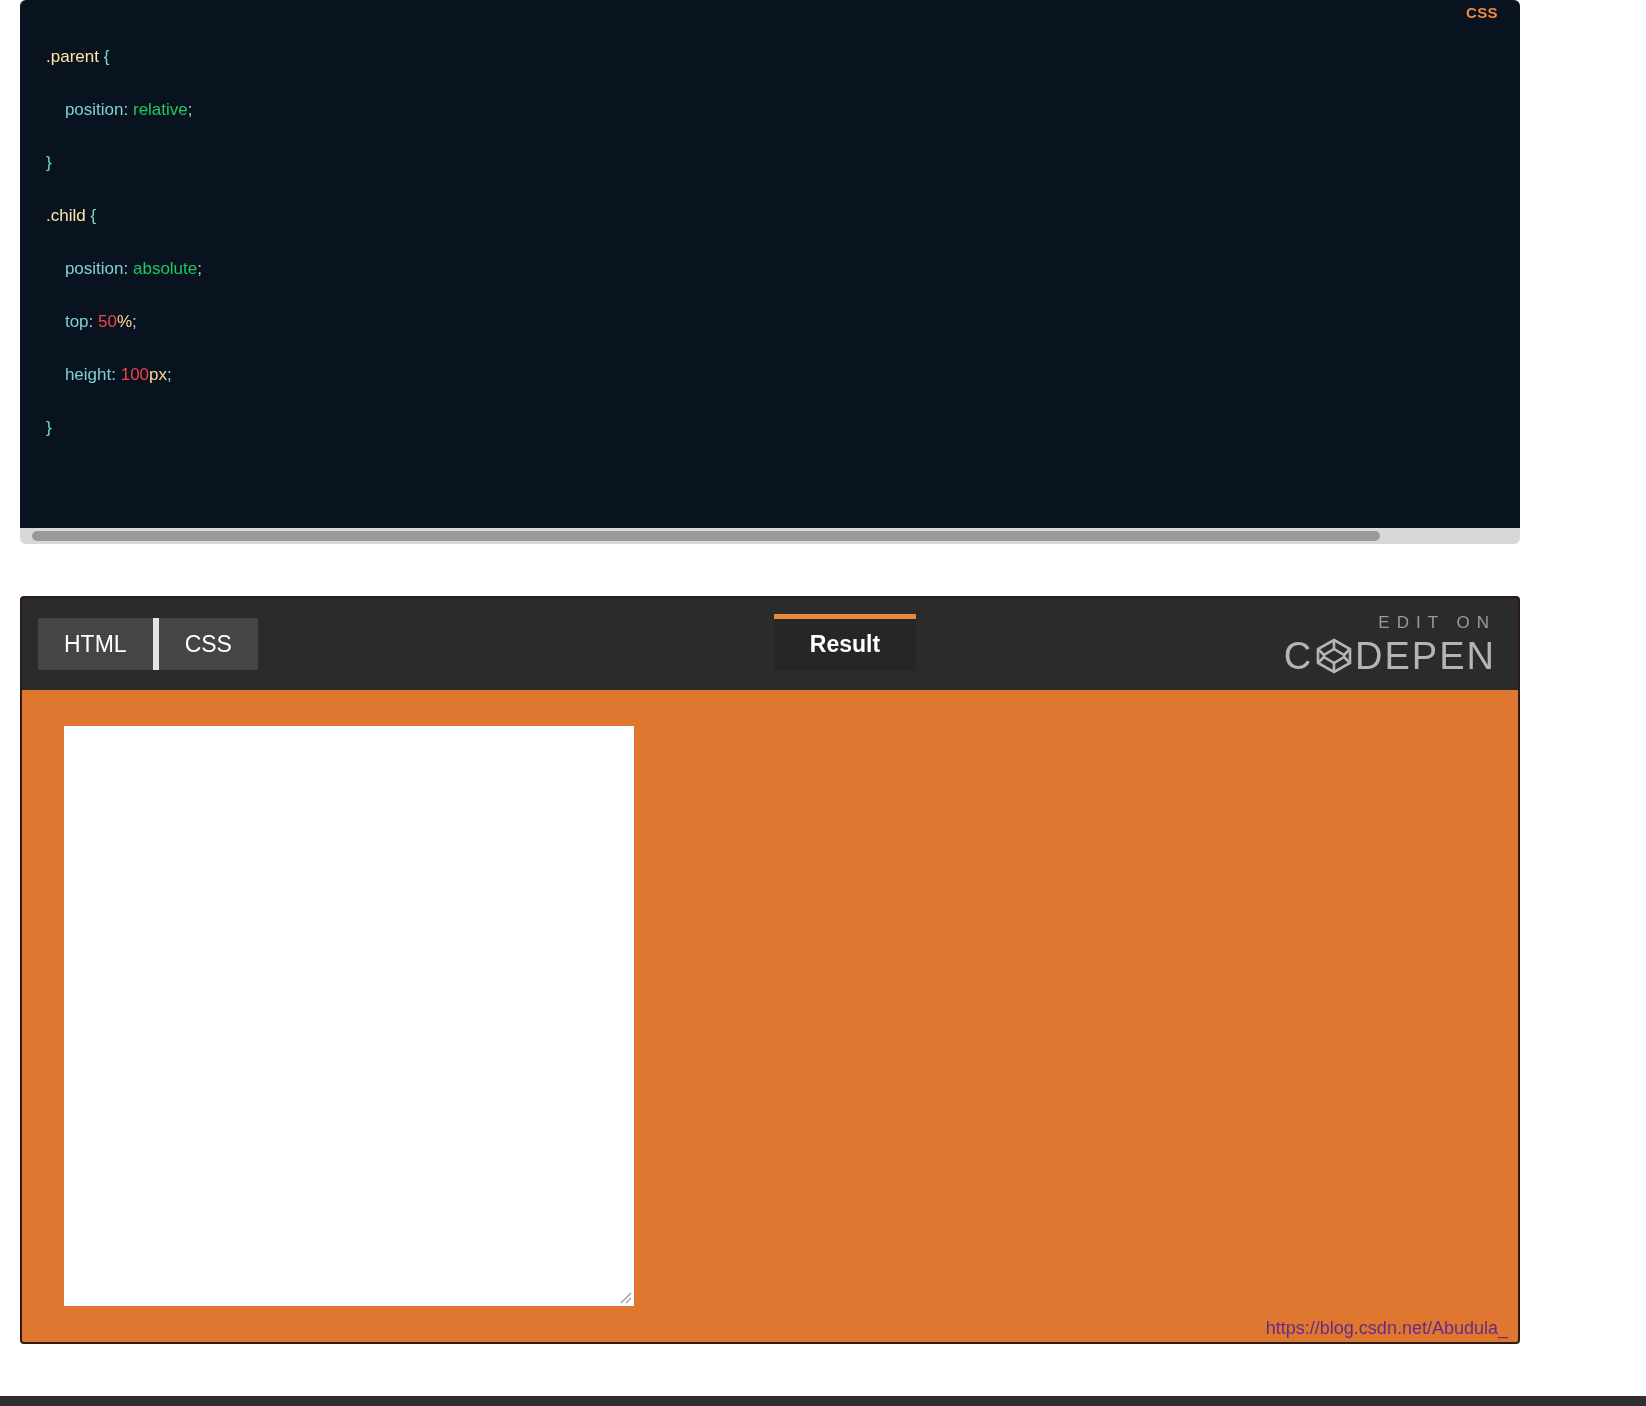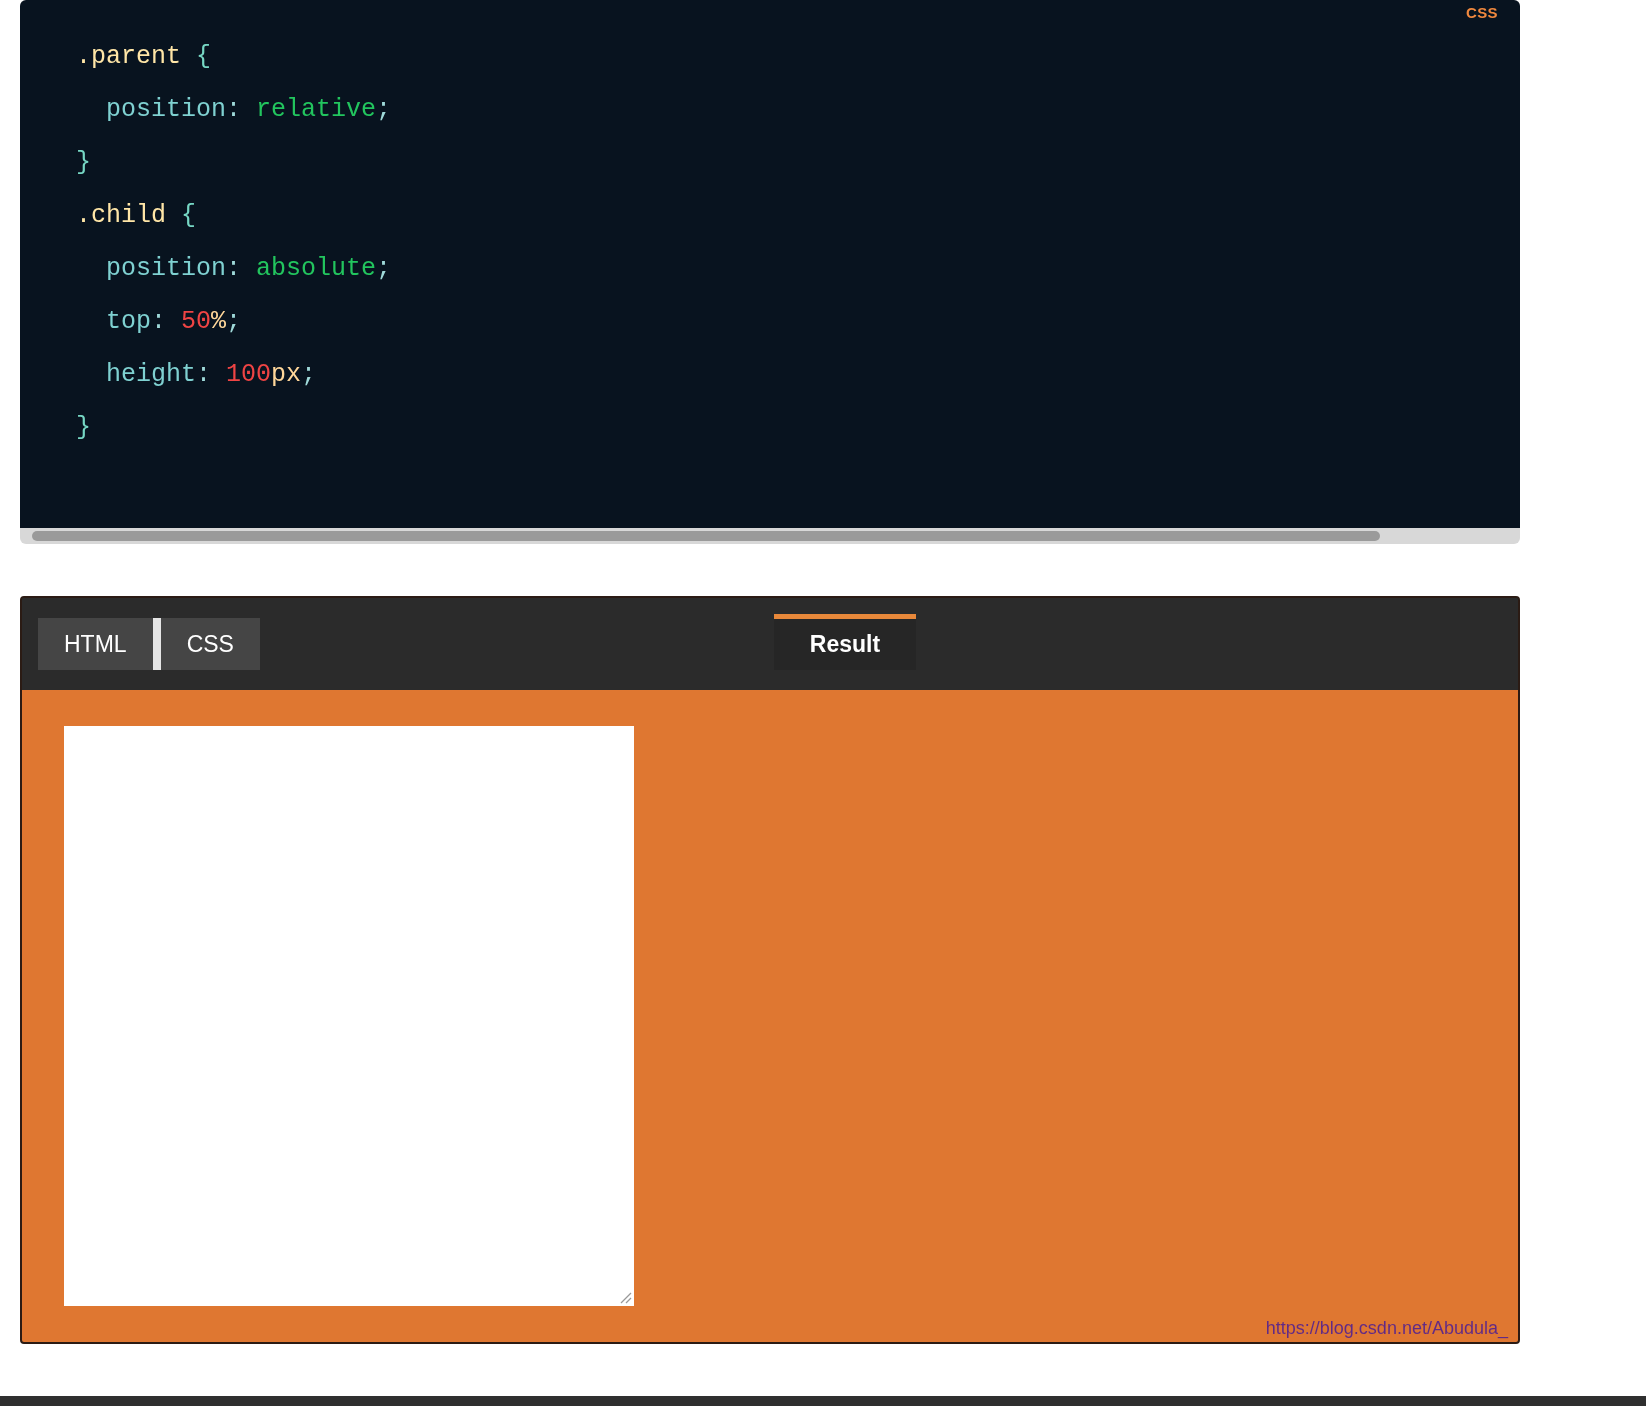--- a/index.html
+++ b/index.html
@@ -33,25 +33,25 @@
     right: 22px;
     top: 4px;
     font-family: "Liberation Sans", sans-serif;
     font-size: 15px;
     font-weight: bold;
     color: #f0883e;
     letter-spacing: 0.4px;
   }
   .code-lines {
     position: absolute;
-    left: 56px;
+    left: 26px;
     top: 30px;
     right: 0;
-    font-family: Liberation Mono, monospace;
-    font-size: 25px;
+    font-family: Liberation Sans, sans-serif;
+    font-size: 17px;
     line-height: 53px;
     white-space: nowrap;
   }
   .code-line { height: 53px; }
   .tok-sel   { color: #ffe6a7; }
   .tok-brace { color: #76d7c4; }
   .tok-prop  { color: #7fd1d1; }
   .tok-punc  { color: #9fd9d9; }
   .tok-val   { color: #22c55e; }
   .tok-num   { color: #ef4444; }
@@ -105,21 +105,21 @@
   .pen-tab {
     height: 52px;
     padding: 0 26px;
     display: flex;
     align-items: center;
     justify-content: center;
     background: #454545;
     color: #ffffff;
     font-size: 23px;
     font-family: "Liberation Sans", sans-serif;
-    border-right: 8px solid #e5e5e5;
+    border-right: 6px solid #e5e5e5;
     cursor: pointer;
   }
   .pen-tab:last-child { border-right: none; }
   .pen-tab-result {
     position: absolute;
     left: 752px;
     top: 16px;
     height: 56px;
     width: 142px;
     display: flex;
@@ -261,20 +261,39 @@
   <div class="pen">
 
     <div class="pen-bar">
       <div class="pen-tabs" id="pen-tabs">
           <div class="pen-tab">HTML</div>
           <div class="pen-tab">CSS</div>
         </div>
 
       <div class="pen-tab-result">Result</div>
 
+      <div class="pen-logo">
+        <div class="pen-logo-edit">EDIT ON</div>
+        <div class="pen-logo-name">
+          <span>C</span>
+          <span class="hex-icon">
+            <svg viewBox="0 0 40 40" width="40" height="40" aria-hidden="true">
+              <polygon points="20,4 36,13 36,27 20,36 4,27 4,13" fill="none" stroke="#b5b5b5" stroke-width="2.6"></polygon>
+              <polygon points="20,13 30,19 30,21 20,27 10,21 10,19" fill="none" stroke="#b5b5b5" stroke-width="2.6"></polygon>
+              <line x1="20" y1="4" x2="20" y2="13" stroke="#b5b5b5" stroke-width="2.6"></line>
+              <line x1="20" y1="27" x2="20" y2="36" stroke="#b5b5b5" stroke-width="2.6"></line>
+              <line x1="4" y1="13" x2="10" y2="19" stroke="#b5b5b5" stroke-width="2.6"></line>
+              <line x1="36" y1="13" x2="30" y2="19" stroke="#b5b5b5" stroke-width="2.6"></line>
+              <line x1="4" y1="27" x2="10" y2="21" stroke="#b5b5b5" stroke-width="2.6"></line>
+              <line x1="36" y1="27" x2="30" y2="21" stroke="#b5b5b5" stroke-width="2.6"></line>
+            </svg>
+          </span>
+          <span>DEPEN</span>
+        </div>
+      </div>
     </div>
 
     <div class="pen-result">
       <div class="parent-box">
         <div class="resize-handle">
           <svg viewBox="0 0 16 16" width="16" height="16" aria-hidden="true">
             <line x1="15" y1="5" x2="5" y2="15" stroke="#999" stroke-width="1.2"></line>
             <line x1="15" y1="10" x2="10" y2="15" stroke="#999" stroke-width="1.2"></line>
           </svg>
         </div>

